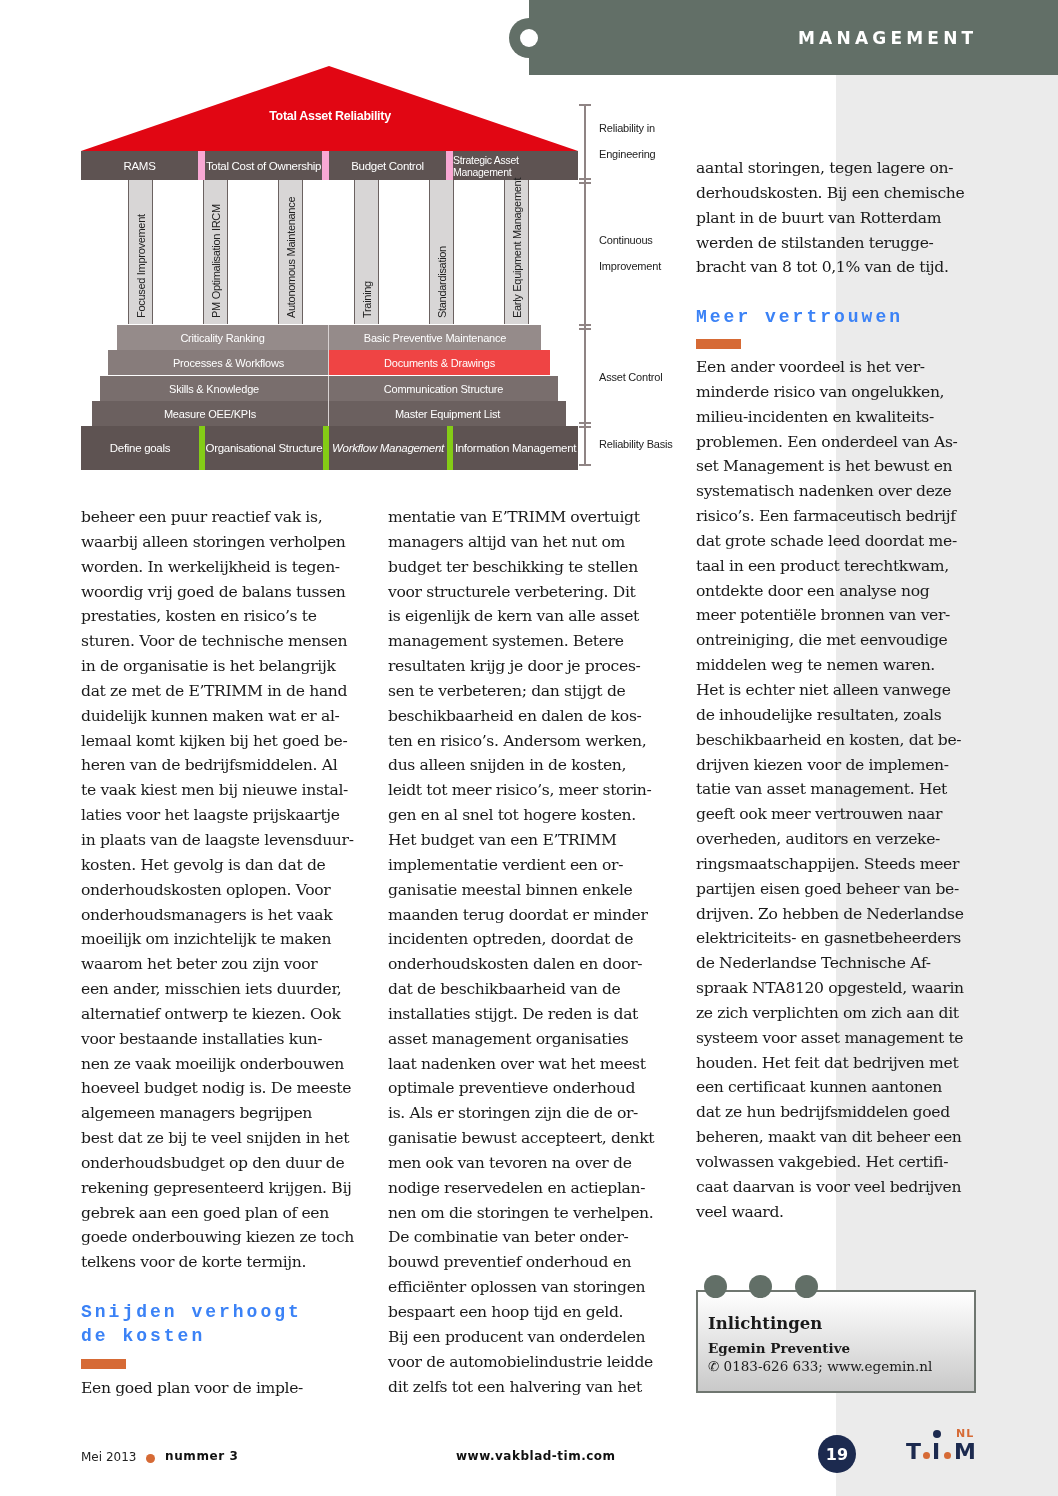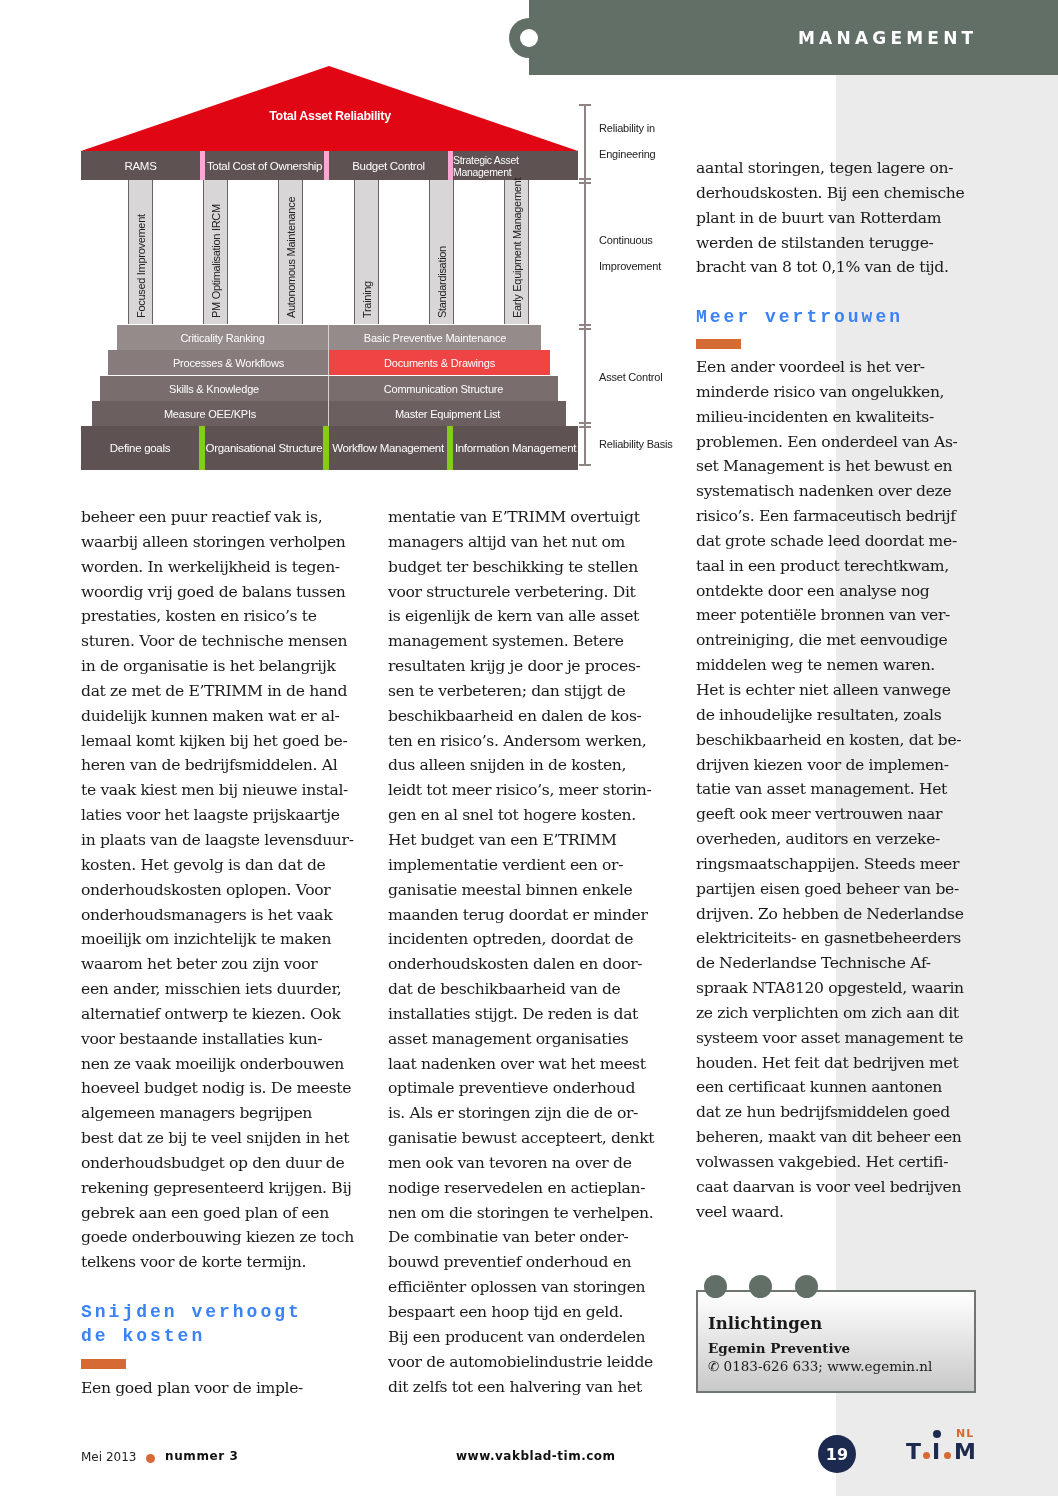--- a/index.html
+++ b/index.html
@@ -9,21 +9,21 @@
   .header-band { position:absolute; left:529px; top:0; width:529px; height:75px; background:#626f67; }
   .header-tab { position:absolute; left:509px; top:18px; width:44px; height:40px; border-radius:20px 0 0 20px; background:#626f67; }
   .header-dot { position:absolute; left:520px; top:29px; width:18px; height:18px; border-radius:50%; background:#ffffff; }
   .header-title { position:absolute; left:798px; top:28px; font-family:"DejaVu Sans", sans-serif; font-weight:bold;
                   font-size:17px; letter-spacing:4.2px; color:#ffffff;text-align:right; }
 
   
   .diagram { position:absolute; left:0; top:0; width:700px; height:480px; }
   .dg-text { font-family:"Liberation Sans", sans-serif; }
   .beam { position:absolute; top:151px; height:29px; background:#5e5352; color:#fff; font-family:"Liberation Sans", sans-serif;
-          font-size:11.5px; display:flex; align-items:center; justify-content:center; border-right:5px solid #f9a8d4; box-sizing:border-box; letter-spacing:-0.3px; }
+          font-size:11.5px; display:flex; align-items:center; justify-content:center; border-right:7px solid #f9a8d4; box-sizing:border-box; letter-spacing:-0.3px; }
   .pillar { position:absolute; top:180px; width:25px; height:144px; background:#d8d6d6; border-left:1px solid #6b6261; border-right:1px solid #6b6261; box-sizing:border-box; }
   .pillar span { position:absolute; left:50%; bottom:6px; transform-origin:left bottom; transform:rotate(-90deg) translate(0, 50%);
                  white-space:nowrap; font-family:"Liberation Sans", sans-serif; font-size:11px; color:#222; letter-spacing:-0.3px; }
   .step { position:absolute; height:25px; color:#fff; font-family:"Liberation Sans", sans-serif; font-size:11px;
           display:flex; align-items:center; justify-content:center; box-sizing:border-box; border-right:1px solid #d8d2d2; letter-spacing:-0.2px; }
   .base { position:absolute; top:426px; height:44px; background:#5e5352; color:#fff; font-family:"Liberation Sans", sans-serif;
           font-size:11.5px; display:flex; align-items:center; justify-content:center; box-sizing:border-box; border-right:6px solid #84cc16; letter-spacing:-0.3px; }
   .scale-line { position:absolute; left:584px; width:2px; background:#8f8484; }
   .scale-tick { position:absolute; left:579px; width:12px; height:2px; background:#8f8484; }
   .scale-label { position:absolute; left:599px; font-family:"Liberation Sans", sans-serif; font-size:11px; color:#222; line-height:26px; letter-spacing:-0.2px; }
@@ -101,21 +101,21 @@
   <div class="step" style="top:325px;left:329px;width:212px;background:#958b8a;border-right:none;">Basic Preventive Maintenance</div>
   <div class="step" style="top:350px;left:108px;width:221px;background:#877c7b;padding-left:21px;">Processes &amp; Workflows</div>
   <div class="step" style="top:350px;left:329px;width:221px;background:#ef4444;border-right:none;">Documents &amp; Drawings</div>
   <div class="step" style="top:376px;left:100px;width:229px;background:#796e6d;">Skills &amp; Knowledge</div>
   <div class="step" style="top:376px;left:329px;width:229px;background:#796e6d;border-right:none;">Communication Structure</div>
   <div class="step" style="top:401px;left:92px;width:237px;background:#6b605f;">Measure OEE/KPIs</div>
   <div class="step" style="top:401px;left:329px;width:237px;background:#6b605f;border-right:none;">Master Equipment List</div>
 
   <div class="base" style="left:81px;width:124px;">Define goals</div>
   <div class="base" style="left:205px;width:124px;">Organisational Structure</div>
-  <div class="base" style="left:329px;width:124px;">Workflow Management</div>
+  <div class="base" style="left:329px;width:124px;font-style:italic;">Workflow Management</div>
   <div class="base" style="left:453px;width:125px;border-right:none;">Information Management</div>
 
   <div class="scale-line" style="top:104px;height:360px;"></div>
   <div class="scale-tick" style="top:104px;"></div>
   <div class="scale-tick" style="top:178px;"></div>
   <div class="scale-tick" style="top:182px;"></div>
   <div class="scale-tick" style="top:324px;"></div>
   <div class="scale-tick" style="top:328px;"></div>
   <div class="scale-tick" style="top:422px;"></div>
   <div class="scale-tick" style="top:426px;"></div>

